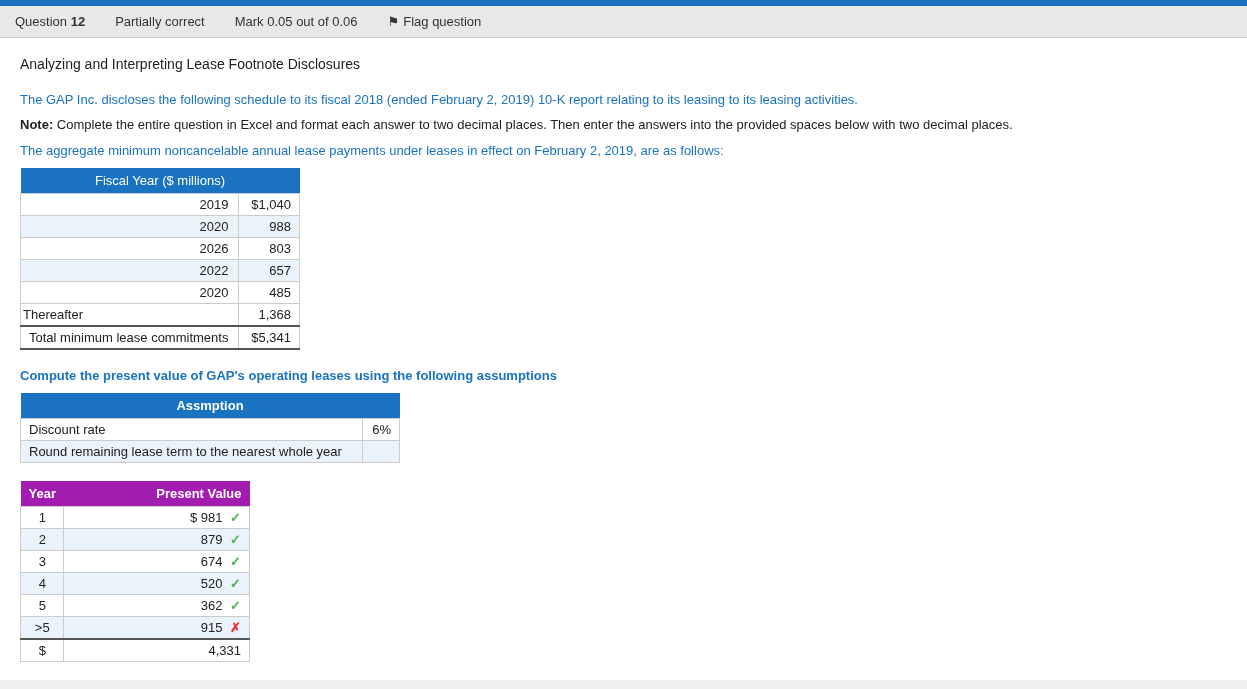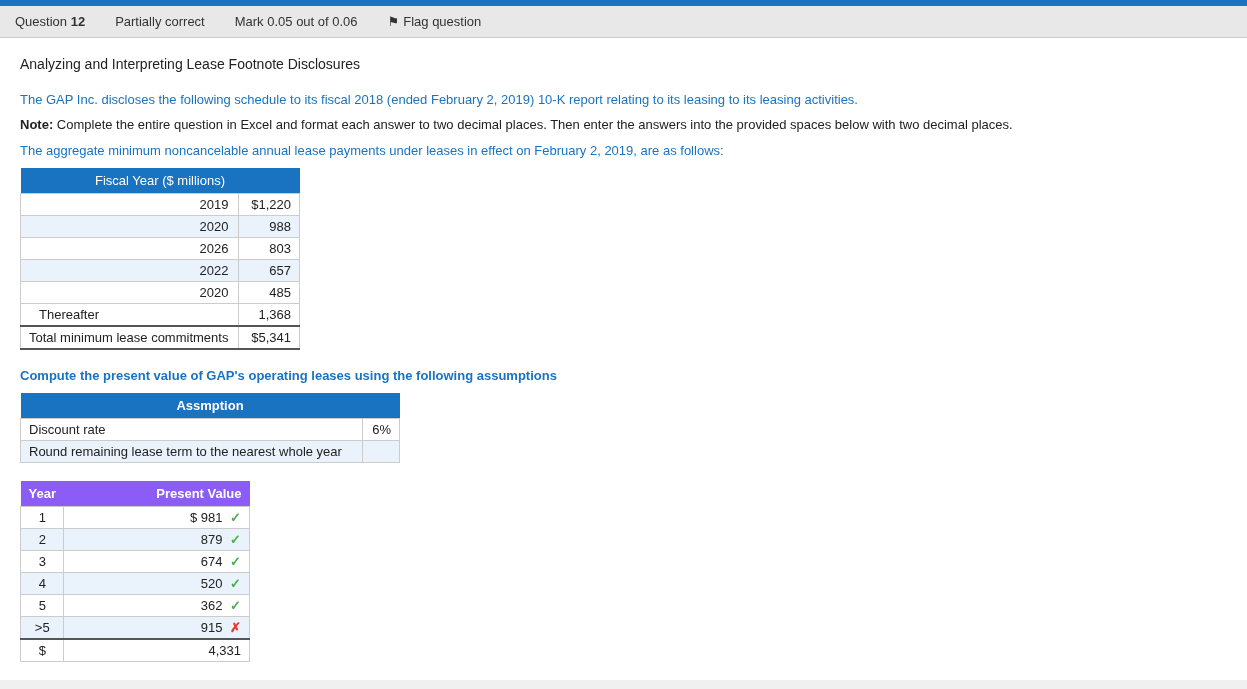--- a/index.html
+++ b/index.html
@@ -120,21 +120,21 @@
       text-align: right;
     }
 
     
     .pv-table {
       border-collapse: collapse;
       width: 230px;
       font-size: 13px;
     }
     .pv-table thead tr th {
-      background: #8b5cf6;
+      background: #a21caf;
       color: #fff;
       padding: 5px 8px;
       text-align: left;
     }
     .pv-table thead tr th:last-child {
       text-align: right;
     }
     .pv-table tbody tr td {
       border: 1px solid #ccc;
       padding: 3px 8px;
@@ -194,40 +194,40 @@
 
   <table class="fiscal-table">
     <thead>
       <tr>
         <th colspan="2">Fiscal Year ($ millions)</th>
       </tr>
     </thead>
     <tbody id="fiscal-tbody">
     <tr>
           <td>2019</td>
-          <td>$1,220</td>
+          <td>$1,040</td>
         </tr>
         <tr class="alt-row">
           <td>2020</td>
           <td>988</td>
         </tr>
         <tr>
           <td>2026</td>
           <td>803</td>
         </tr>
         <tr class="alt-row">
           <td>2022</td>
           <td>657</td>
         </tr>
         <tr>
           <td>2020</td>
           <td>485</td>
         </tr>
         <tr class="thereafter-row">
-          <td style="text-align:left; padding-left:18px;">Thereafter</td>
+          <td style="text-align:left; padding-left:2px;">Thereafter</td>
           <td>1,368</td>
         </tr>
         <tr class="total-row">
           <td style="text-align:right; padding-left:6px;">Total minimum lease commitments</td>
           <td>$5,341</td>
         </tr>
       </tbody>
   </table>
 
   <div class="compute-text">Compute the present value of GAP's operating leases using the following assumptions</div>

